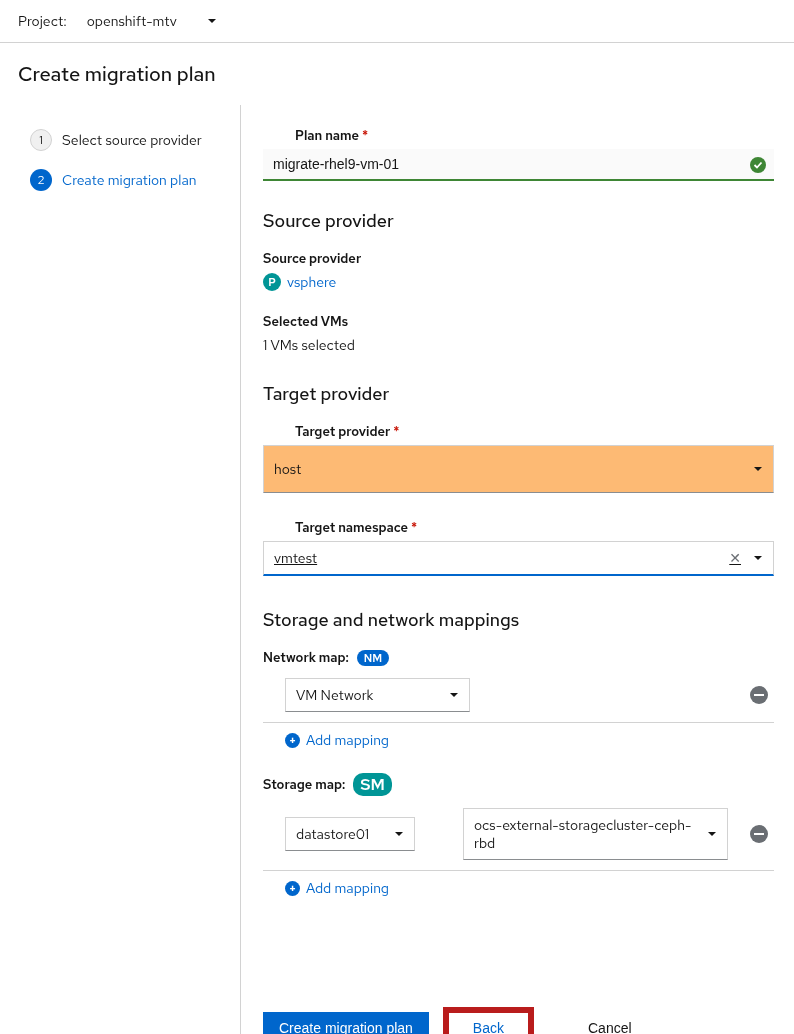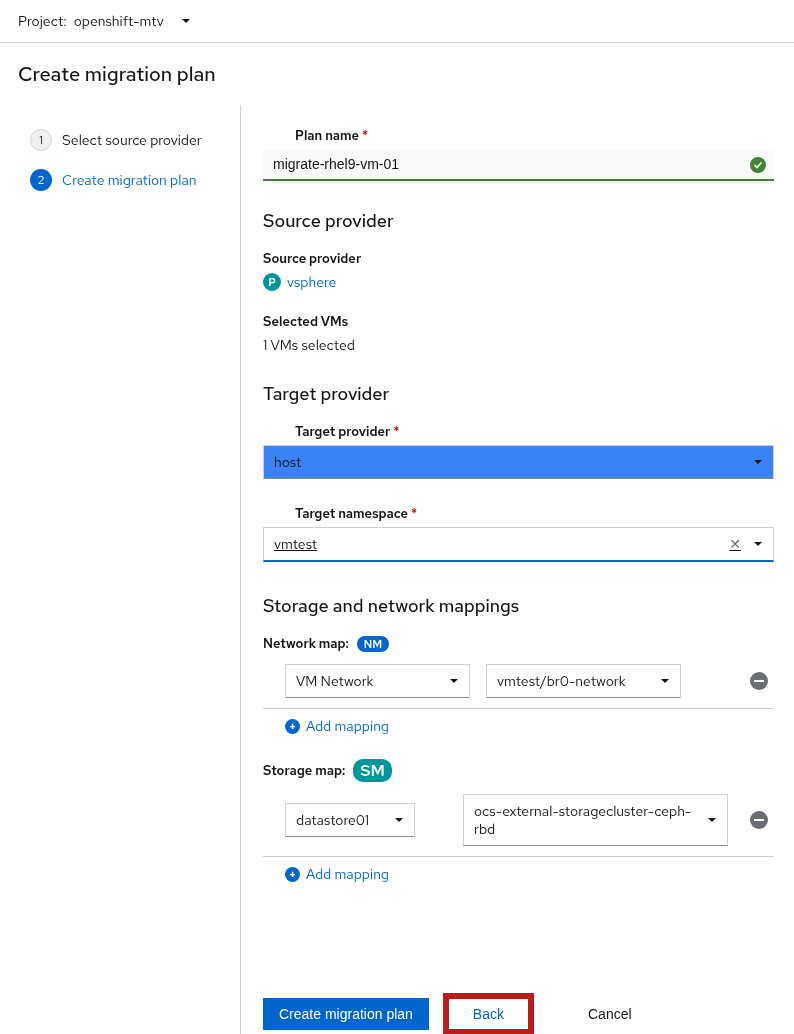--- a/index.html
+++ b/index.html
@@ -1,18 +1,18 @@
 <!DOCTYPE html>
 <html><head>
 <meta charset="utf-8">
 <style>
 * { box-sizing: border-box; margin: 0; padding: 0; }
 body { font-family: "Red Hat Text", "Helvetica Neue", Arial, sans-serif; font-size: 14px; color: #151515; background: #fff; }
 
-.topbar { padding: 12px 18px; border-bottom: 1px solid #d2d2d2; display: flex; align-items: center; gap: 7px; }
+.topbar { padding: 12px 18px; border-bottom: 1px solid #d2d2d2; display: flex; align-items: center; gap: 20px; }
 .topbar .caret { margin-left: 10px; }
 
 .page-title { padding: 18px; font-size: 20px; font-weight: 500; }
 
 .layout { display: flex; }
 .sidebar { width: 241px; padding: 24px 0 0 30px; border-right: 1px solid #d2d2d2; min-height: 900px; }
 .step { display: flex; align-items: center; gap: 10px; margin-bottom: 18px; font-size: 14px; }
 .step-num { width: 22px; height: 22px; border-radius: 50%; display: flex; align-items: center; justify-content: center; font-size: 12px; }
 .step-num.inactive { background: #f0f0f0; border: 1px solid #d2d2d2; color: #151515; }
 .step-num.active { background: #0066cc; color: #fff; }
@@ -29,21 +29,21 @@
 .section-h { font-size: 18px; font-weight: 500; margin: 6px 0 18px 0; }
 .sub-label { font-size: 13px; font-weight: 600; margin-bottom: 6px; }
 
 .provider-link { display: flex; align-items: center; gap: 6px; color: #0066cc; margin-bottom: 22px; }
 .p-badge { width: 18px; height: 18px; border-radius: 50%; background: #009596; color: #fff; font-size: 11px; font-weight: 600; display: flex; align-items: center; justify-content: center; }
 .nm-badge { padding: 1px 7px; border-radius: 10px; background: #0066cc; color: #fff; font-size: 11px; font-weight: 600; }
 .sm-badge { padding: 1px 7px; border-radius: 10px; background: #009596; color: #fff; font-size: 16px; font-weight: 600; }
 
 .vm-count { font-size: 14px; margin-bottom: 28px; }
 
-.select { width: 100%; padding: 7px 10px; border: 1px solid #d2d2d2; border-bottom: 1px solid #8a8d90; background: #3b82f6; font-size: 14px; display: flex; align-items: flex-start; justify-content: space-between; cursor: pointer; }
+.select { width: 100%; padding: 14px 10px; border: 1px solid #d2d2d2; border-bottom: 1px solid #8a8d90; background: #fdba74; font-size: 14px; display: flex; align-items: flex-start; justify-content: space-between; cursor: pointer; }
 .select .caret { color: #151515; }
 
 .ns-select { width: 100%; padding: 7px 10px; border: 1px solid #d2d2d2; border-bottom: 2px solid #0066cc; background: #fff; font-size: 14px; display: flex; align-items: center; }
 .ns-select .val { flex: 1; }
 .ns-select .clear { color: #6a6e73; margin-right: 12px; cursor: pointer; font-size: 14px; }
 .ns-select .caret { color: #151515; }
 
 .map-label { display: flex; align-items: center; gap: 8px; font-size: 13px; font-weight: 600; margin-bottom: 12px; }
 
 .mapping-row { display: flex; align-items: center; gap: 16px; padding-left: 22px; margin-bottom: 10px; }
@@ -137,26 +137,20 @@
       <span>Network map:</span>
       <span class="nm-badge">NM</span>
     </div>
     <div class="mapping-row">
       <div class="map-select src-net">
         <span>VM Network</span>
         <span><svg class="caret-svg" viewBox="0 0 10 10">
               <path d="M1 3 L5 7 L9 3 Z" fill="#151515"></path>
             </svg></span>
       </div>
-      <div class="map-select tgt-net">
-        <span>vmtest/br0-network</span>
-        <span><svg class="caret-svg" viewBox="0 0 10 10">
-              <path d="M1 3 L5 7 L9 3 Z" fill="#151515"></path>
-            </svg></span>
-      </div>
       <div class="remove-btn">
           <svg width="10" height="2" viewBox="0 0 10 2">
             <rect width="10" height="2" fill="#fff"></rect>
           </svg>
         </div>
     </div>
     <hr class="map-hr">
     <div class="add-mapping">
       <span class="add-icon">+</span>
       <span>Add mapping</span>

